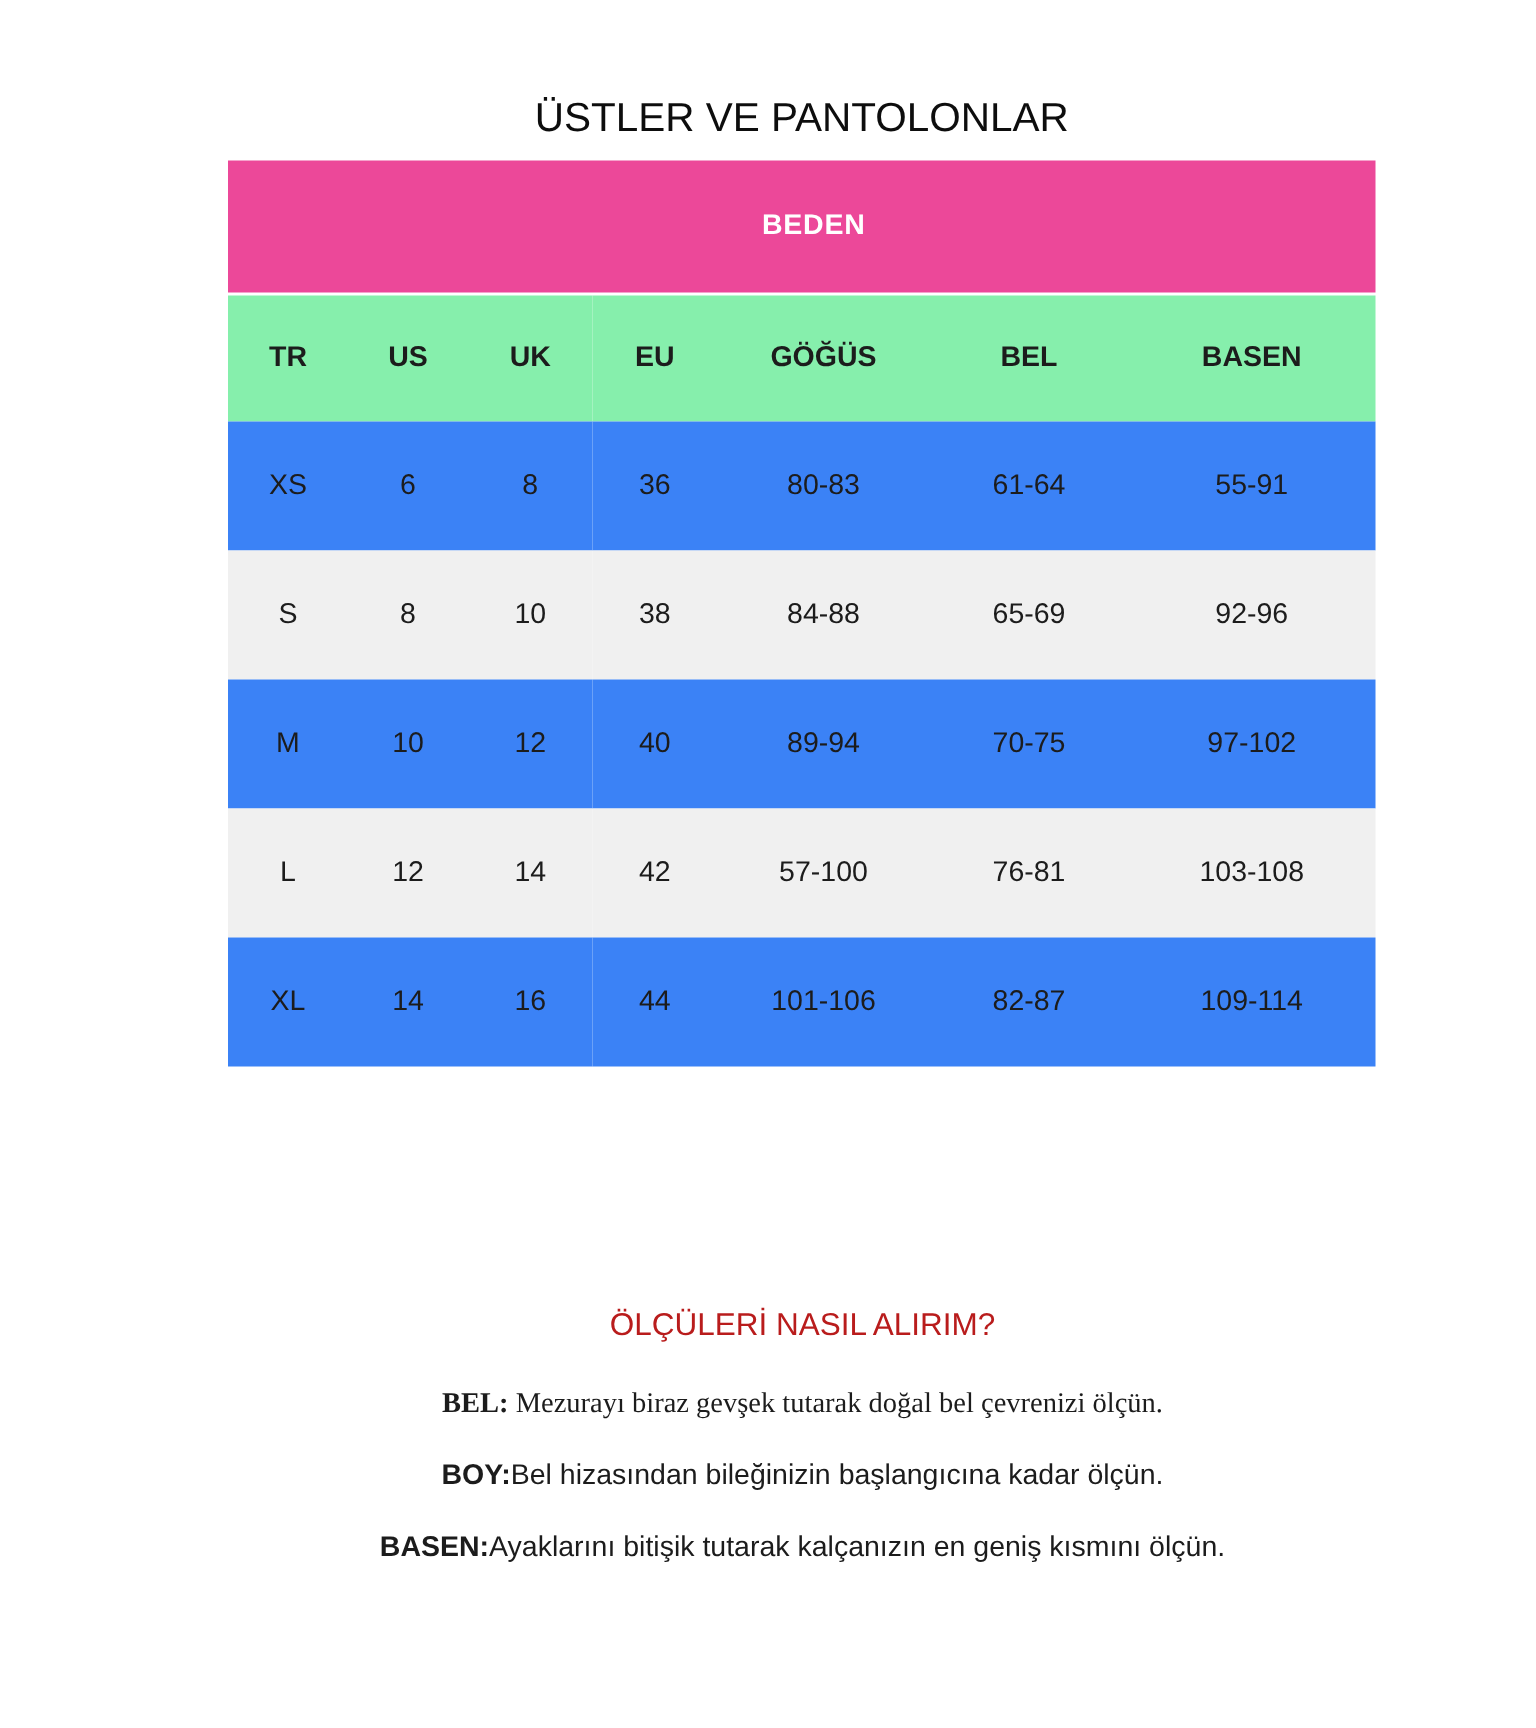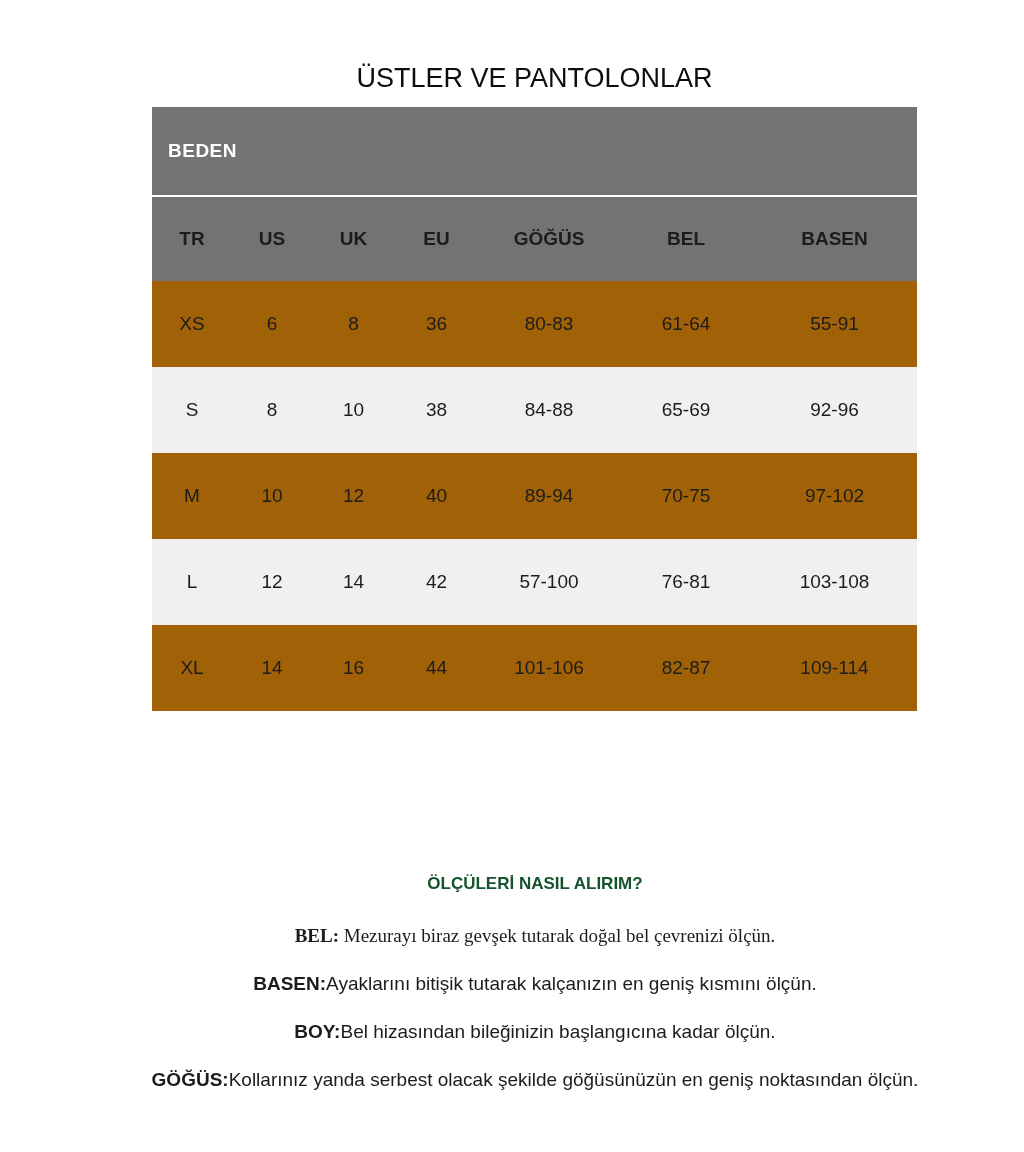--- a/index.html
+++ b/index.html
@@ -21,57 +21,57 @@
     line-height: 32px;
     color: #0d0d0d;
   }
   .table-wrap {
     margin-top: 13px;
     margin-left: 152px;
     width: 765px;
   }
   .banner {
     height: 88px;
-    background: #737373;
+    background: #ec4899;
     color: #ffffff;
     display: flex;
     align-items: center;
-    justify-content: flex-start;
+    justify-content: center;
     font-size: 19px;
     font-weight: bold;
     letter-spacing: 0.5px;
     margin-bottom: 2px;
     padding-left: 16px;
   }
   table.size-table {
     width: 765px;
     border-collapse: collapse;
     table-layout: fixed;
   }
   table.size-table th, table.size-table td {
     text-align: center;
     vertical-align: middle;
     font-size: 19px;
     border: none;
   }
-  table.size-table thead tr { height: 84px; background: #737373; }
+  table.size-table thead tr { height: 84px; background: #86efac; }
   table.size-table thead th { font-weight: bold; }
-  table.size-table tbody tr { height: 86px; background: #a16207; }
+  table.size-table tbody tr { height: 86px; background: #3b82f6; }
   table.size-table tbody tr:nth-child(even) { background: #f0f0f0; }
   .guide {
     margin-left: 46px;
     width: 978px;
     text-align: center;
   }
   .guide-heading {
     margin-top: 160px;
-    font-size: 17px;
-    font-weight: bold;
+    font-size: 21px;
+    font-weight: normal;
     line-height: 25px;
-    color: #14532d;
+    color: #b91c1c;
   }
   .guide-line {
     font-size: 19px;
     line-height: 23px;
     margin-top: 25px;
     white-space: nowrap;
   }
   .guide-line:first-of-type { margin-top: 28px; font-family: Liberation Serif, serif; }
   .guide-line strong { font-weight: bold; }
 </style>
@@ -151,16 +151,15 @@
         <td>82-87</td>
         <td>109-114</td>
       </tr>
     </tbody>
   </table>
 </div>
 
 <div class="guide">
   <h2 class="guide-heading">ÖLÇÜLERİ NASIL ALIRIM?</h2>
   <p class="guide-line"><strong>BEL:</strong><span> Mezurayı biraz gevşek tutarak doğal bel çevrenizi ölçün.</span></p>
+  <p class="guide-line"><strong>BOY:</strong><span>Bel hizasından bileğinizin başlangıcına kadar ölçün.</span></p>
   <p class="guide-line"><strong>BASEN:</strong><span>Ayaklarını bitişik tutarak kalçanızın en geniş kısmını ölçün.</span></p>
-  <p class="guide-line"><strong>BOY:</strong><span>Bel hizasından bileğinizin başlangıcına kadar ölçün.</span></p>
-  <p class="guide-line"><strong>GÖĞÜS:</strong><span>Kollarınız yanda serbest olacak şekilde göğüsünüzün en geniş noktasından ölçün.</span></p>
 </div>
 
 </body></html>

